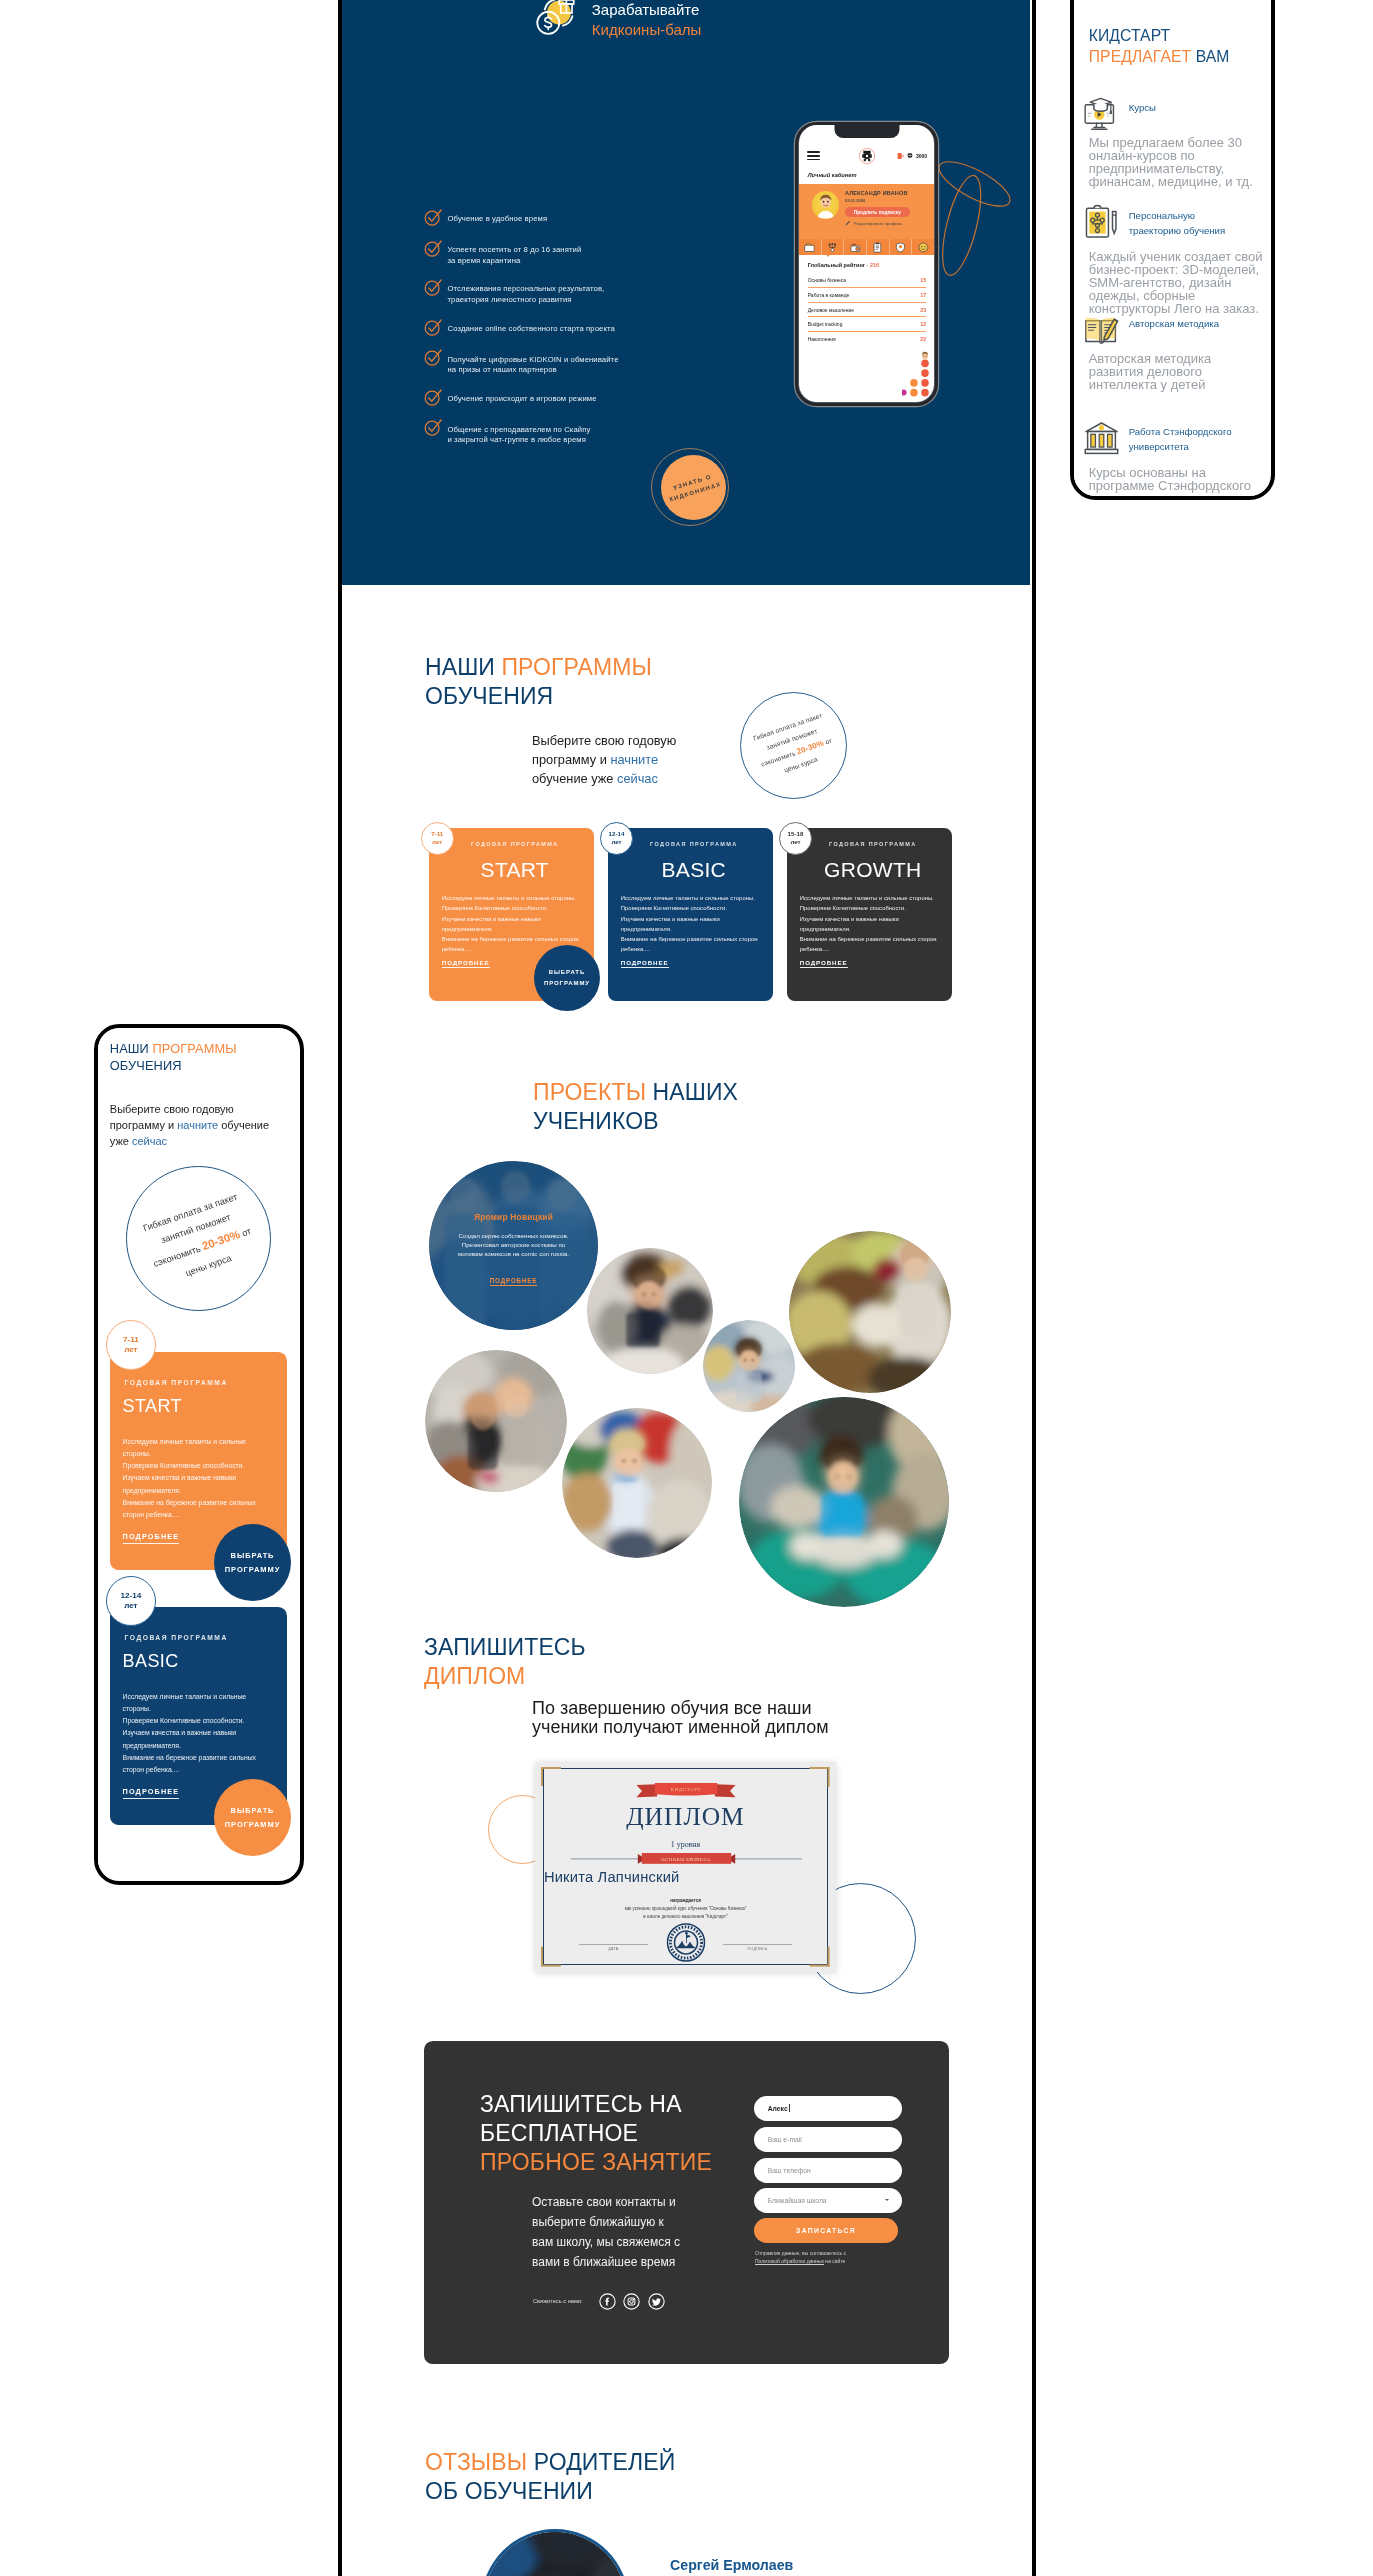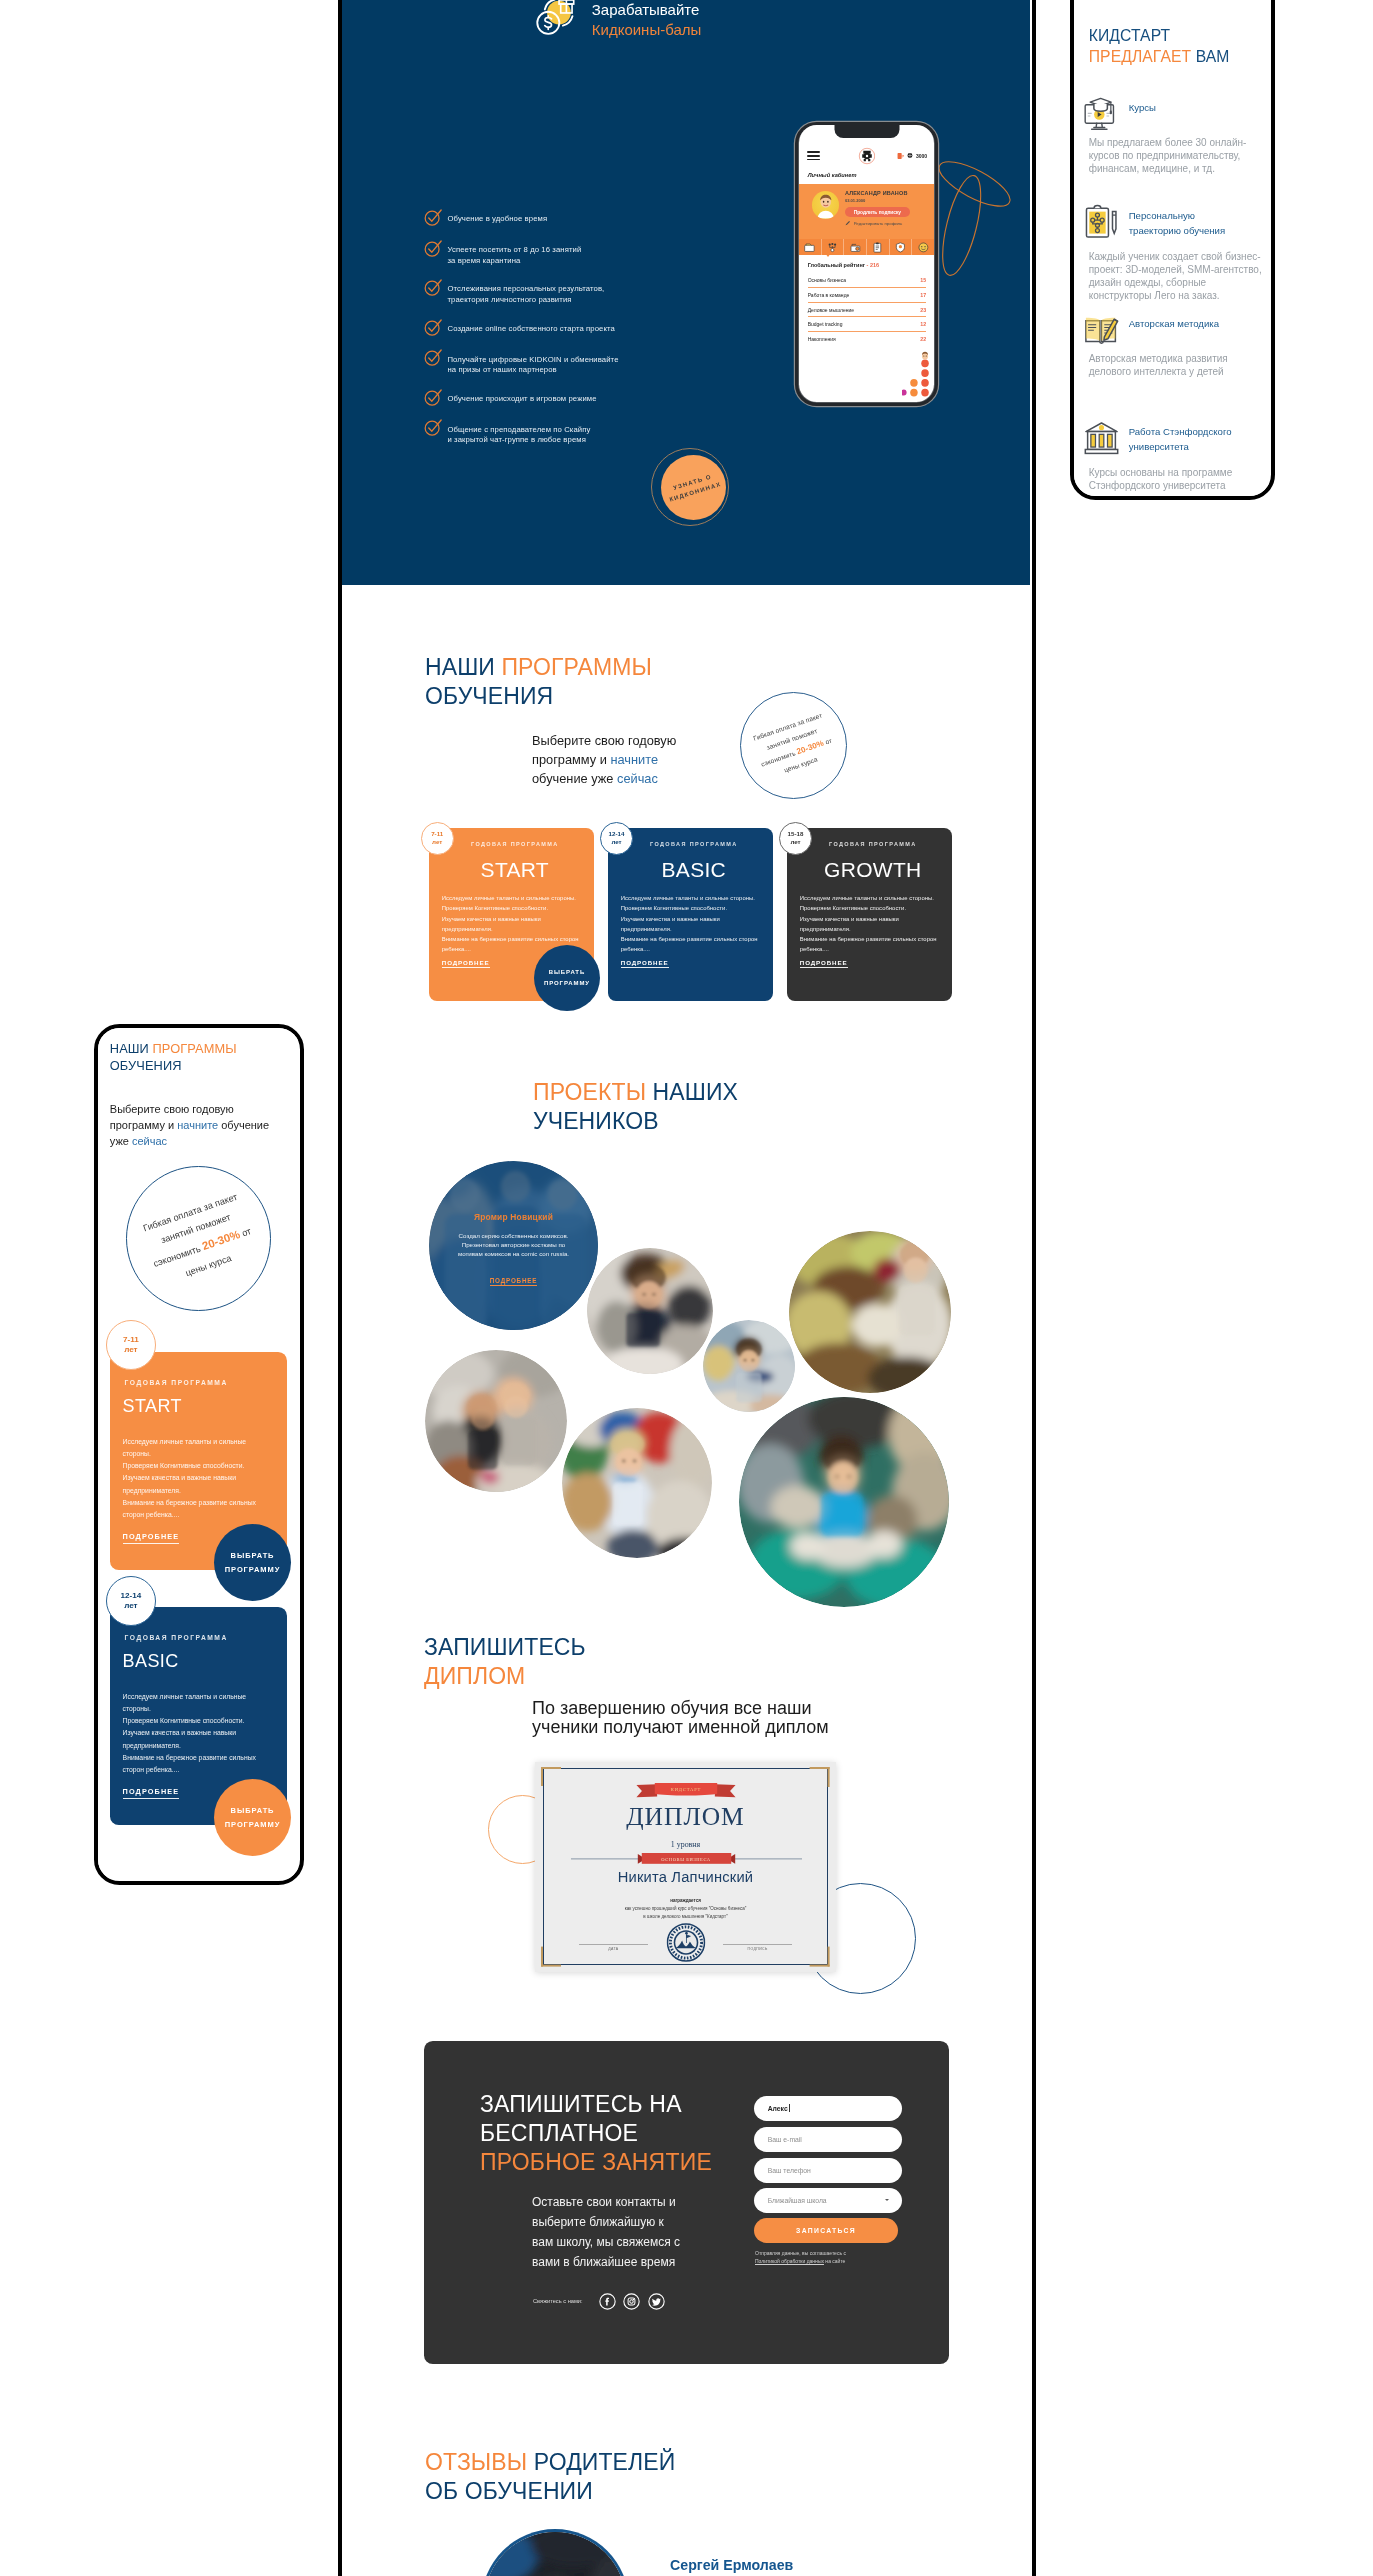--- a/index.html
+++ b/index.html
@@ -106,21 +106,21 @@
   .cert-in{position:absolute;left:7.9px;top:6.9px;right:7.9px;bottom:6.9px;border:1.4px solid #203E62;background:#EDEDED}
   .cn{position:absolute;width:19.6px;height:19.6px;border-left:2.6px solid #C29A5E;border-top:2.6px solid #C29A5E}
   .cn.tl{left:-2.9px;top:-2.9px}
   .cn.tr{right:-2.9px;top:-2.9px;transform:rotate(90deg)}
   .cn.br{right:-2.9px;bottom:-2.9px;transform:rotate(180deg)}
   .cn.bl{left:-2.9px;bottom:-2.9px;transform:rotate(270deg)}
   .cert-ribbon{position:absolute;left:50%;top:13.7px;transform:translateX(-50%);width:104px;height:14.7px}
   .cert-title{position:absolute;left:0;top:33px;width:100%;text-align:center;font-family:"Liberation Serif",serif;font-size:25.5px;color:#203E62;letter-spacing:1px}
   .cert-level{position:absolute;left:0;top:71px;width:100%;text-align:center;font-family:"Liberation Serif",serif;font-size:7.9px;color:#203E62}
   .cert-course{position:absolute;left:23.6px;top:84px;width:239px;height:11.8px}
-  .cert-name{position:absolute;left:0;top:100px;width:100%;text-align:center;font-size:14.7px;color:#1d3f66;letter-spacing:0.2px;font-weight:400}
+  .cert-name{position:absolute;left:0;top:100px;width:100%;font-size:14.7px;color:#1d3f66;letter-spacing:0.2px;font-weight:400}
   .cert-award{position:absolute;left:0;top:129px;width:100%;text-align:center;font-size:4.5px;color:#2b2b2b;font-weight:700}
   .cert-body{position:absolute;left:0;top:136px;width:100%;text-align:center;font-size:4.5px;line-height:1.75;color:#3a3a3a}
   .cert-seal{position:absolute;left:50%;top:154px;transform:translateX(-50%);width:39px;height:39px}
   .cert-sig{position:absolute;top:175px;font-size:3.5px;color:#666;letter-spacing:0.4px;text-align:center;width:69px;
     border-top:0.6px solid #aaa;padding-top:2px}
   .cert-sig.l{left:35px}
   .cert-sig.r{right:35px}
 
   
   .signup{position:absolute;left:82px;top:2041px;width:525px;height:323px;background:#333333;border-radius:8.8px}
@@ -144,21 +144,21 @@
   .rev-name{position:absolute;left:328px;top:2557px;font-size:14.2px;color:#15568F;font-weight:600}
 
   
   .rphone{position:absolute;left:1070px;top:-59px;width:205px;height:559px;border:4.9px solid #000;border-radius:25.5px;background:#fff;overflow:hidden}
   .rp-in{position:absolute;left:0;top:54px;width:195px;height:500px;background:#fff}
   .rp-h{position:absolute;left:14.7px;top:25.5px;font-size:15.7px;line-height:1.35;color:#164E7E;font-weight:400;letter-spacing:0.1px}
   .rp-h .o{color:#F5873C}
   .rp-item{position:absolute;left:14.7px;width:177px}
   .rp-icon{position:absolute;left:-5.9px;top:2.9px;width:37px;height:37px}
   .rp-title{position:absolute;left:40px;top:7.9px;width:147px;font-size:9.6px;line-height:1.55;color:#1B5A8D;font-weight:500;white-space:pre-line}
-  .rp-desc{position:absolute;left:0;font-size:10px;line-height:13px;color:#9aa0a6;width:176px}
+  .rp-desc{position:absolute;left:0;font-size:13px;line-height:13px;color:#9aa0a6;width:176px}
 
   
   .lphone{position:absolute;left:94px;top:1024px;width:210px;height:861px;border:4.9px solid #000;border-radius:25.5px;background:#fff;overflow:hidden}
   .lp-in{position:absolute;left:0;top:0;width:200px;height:851px;background:#fff;overflow:hidden}
   .lp-h{position:absolute;left:11.8px;top:11.8px;font-size:12.8px;line-height:1.33;color:#0D3F6B;font-weight:400;letter-spacing:0.1px}
   .lp-h .o{color:#F5873C}
   .lp-lead{position:absolute;left:11.8px;top:73px;width:186px;font-size:11px;line-height:16px;color:#1d1d1d;white-space:nowrap}
   .lp-lead .lk{color:#2E6FA8}
   .lp-badge{position:absolute;left:27.5px;top:138px;width:145px;height:145px;border-radius:50%;border:1.2px solid #1D5384}
   .lp-badge-txt{position:absolute;left:0;top:0;width:145px;height:145px;display:flex;align-items:center;justify-content:center;

